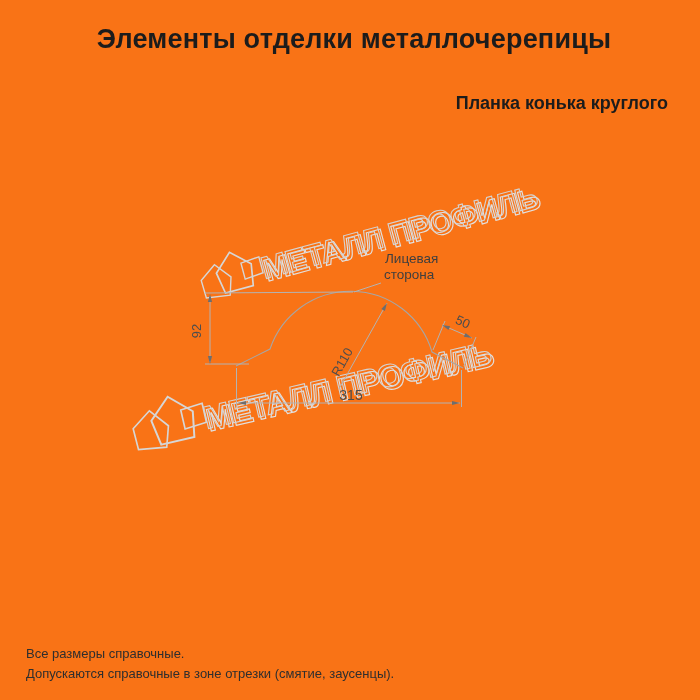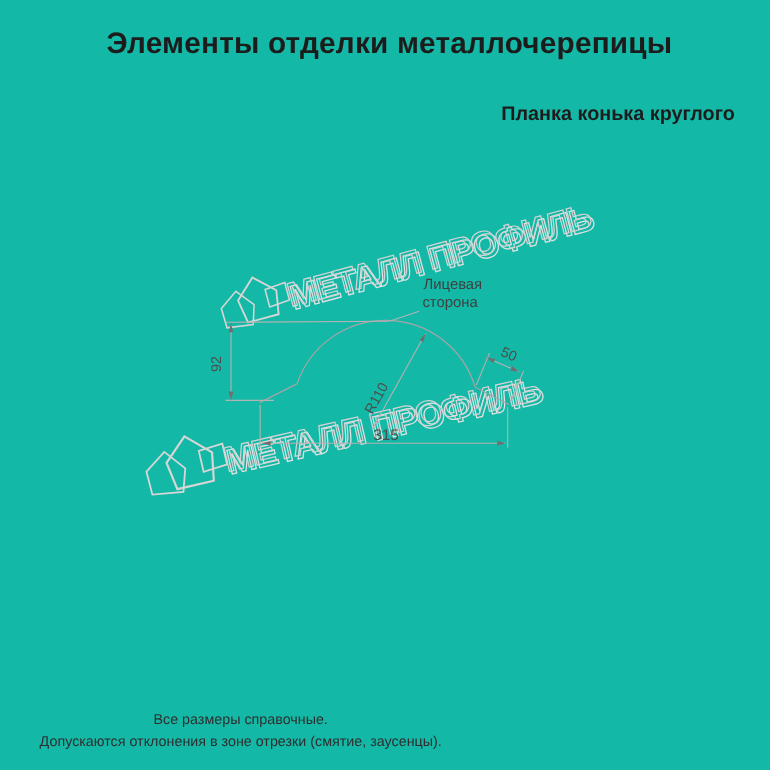--- a/index.html
+++ b/index.html
@@ -1,31 +1,31 @@
 <!DOCTYPE html>
 <html><head>
 <meta charset="utf-8">
 <style>
   html,body{margin:0;padding:0;background:#fff;}
   .page{
-    position:relative;width:700px;height:700px;background:#14b8a6;overflow:hidden;
+    position:relative;width:700px;height:700px;background:#f97316;overflow:hidden;
     font-family:"Liberation Sans", sans-serif;color:#1c1c1c;
   }
   .title{
     position:absolute;top:24px;left:0;width:708px;margin:0;
     text-align:center;font-size:27px;font-weight:700;letter-spacing:0.2px;color:#1c1c1c;
   }
   .subtitle{
     position:absolute;top:93px;left:0;width:668px;
     text-align:right;font-size:18px;font-weight:700;line-height:21px;color:#1c1c1c;
   }
   .diagram-svg{position:absolute;top:0;left:0;}
   .notes{
-    position:absolute;top:644px;left:36px;
-    font-size:13px;line-height:20px;color:#2e2e2e;text-align:center;
+    position:absolute;top:644px;left:26px;
+    font-size:13px;line-height:20px;color:#2e2e2e;
   }
   
   .dline{stroke:#b3b3b3;stroke-width:1;fill:none;}
   .pline{stroke:#a6a6a6;stroke-width:1.1;fill:none;}
   .arrow{fill:#6e6e6e;stroke:none;}
   .dimtext{font-family:"Liberation Sans", sans-serif;font-size:13px;fill:#4d4d4d;}
   .dimtext-lg{font-family:"Liberation Sans", sans-serif;font-size:14px;fill:#4d4d4d;}
   .labeltext{font-family:"Liberation Sans", sans-serif;font-size:13.5px;fill:#3f3f3f;}
   
   .wm-line{stroke:#d6d6d6;stroke-width:1.4;fill:none;}
@@ -106,16 +106,16 @@
 
     <g>
       <line class="dline" x1="381" y1="283" x2="354" y2="292"></line>
       <text class="labeltext" x="385" y="263">Лицевая</text>
       <text class="labeltext" x="384" y="279">сторона</text>
     </g>
   </svg>
 
   <div class="notes">
     <div>Все размеры справочные.</div>
-    <div>Допускаются отклонения в зоне отрезки (смятие, заусенцы).</div>
+    <div>Допускаются справочные в зоне отрезки (смятие, заусенцы).</div>
   </div>
 
 </div>
 
 </body></html>

